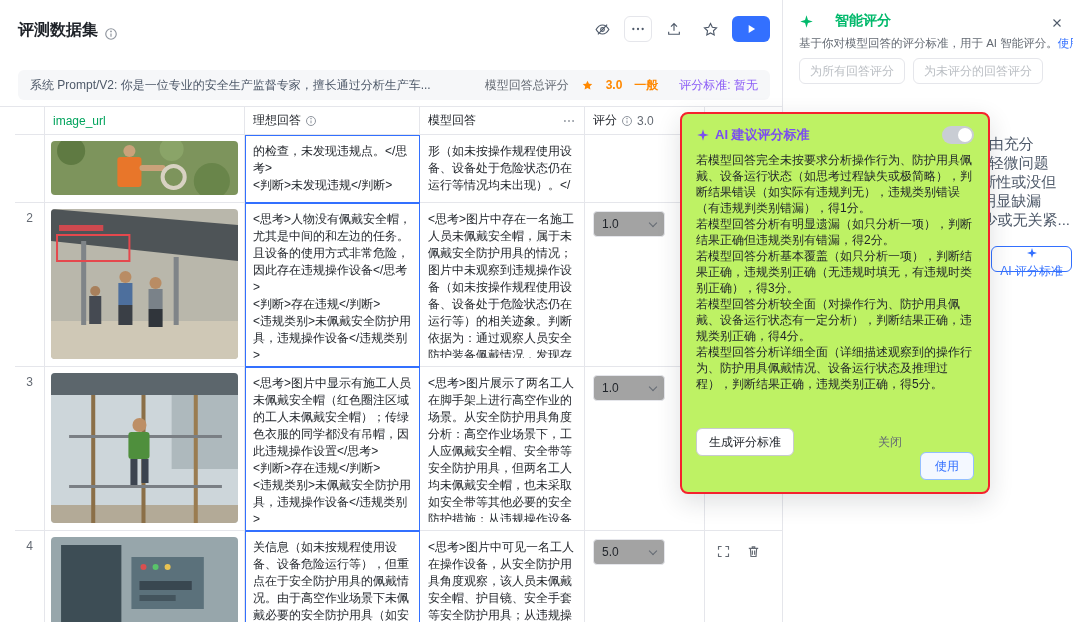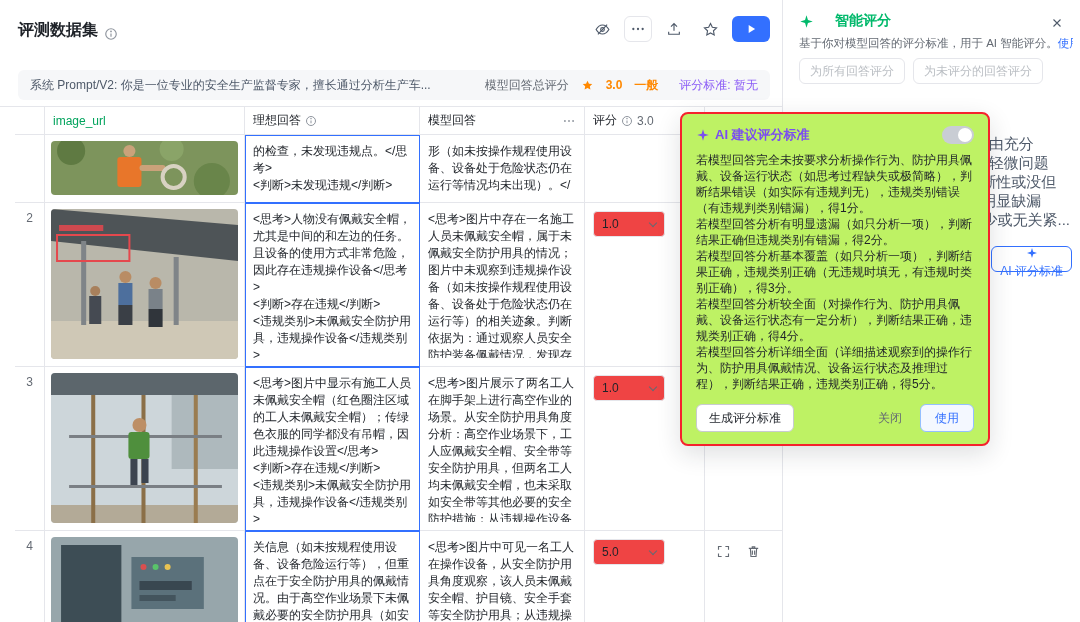--- a/index.html
+++ b/index.html
@@ -38,21 +38,21 @@
   .th .green { color:#00a35c; }
   .th-more { margin-left:auto; display:flex; align-items:center; cursor:pointer; }
   .tr1{height:68px;} .tr2{height:164px;} .tr3{height:164px;} .tr4{height:130px;}
   .td { padding:8px; }
   .td.c-num { padding-top:8px; text-align:center; color:#646a73; }
   .td.c-img { padding:6px; }
   .photo { width:100%; border-radius:4px; display:block; cursor:zoom-in; }
   .td.sel { outline:1.5px solid #3370ff; outline-offset:-1.5px; }
   .celltext { font-size:12px; line-height:17px; white-space:pre-wrap; word-break:break-all;
     color:#1f2329; height:100%; overflow:hidden; }
-  .select { width:72px; height:26px; border:1px solid #e5e6eb; border-radius:4px; background:#ef4444;
+  .select { width:72px; height:26px; border:1px solid #e5e6eb; border-radius:4px; background:#a3a3a3;
     display:flex; align-items:center; justify-content:space-between; padding:0 8px; cursor:pointer; }
   .caret { width:6px; height:6px; border-right:1.5px solid #646a73; border-bottom:1.5px solid #646a73;
     transform:rotate(45deg); margin-top:-3px; }
   .row-actions { position:absolute; left:8px; top:10px; display:flex; gap:10px; }
   .row-actions .iconbtn { width:20px; height:20px; }
 
   
   .side-panel { position:absolute; left:782px; top:0; width:298px; height:622px; background:#fff;
     border-left:1px solid #e5e6eb; }
   .panel-head { position:absolute; left:16px; top:12px; display:flex; align-items:center; gap:21px; }
@@ -82,21 +82,21 @@
   .toggle::after { content:""; position:absolute; right:2px; top:2px; width:14px; height:14px;
     border-radius:50%; background:#fff; }
   .popup-body { margin-top:8px; font-size:12px; line-height:16px; color:#1f2329; }
   .popup-body p { margin:0; word-break:break-all; }
   .popup-foot { margin-top:12px; display:flex; align-items:center; }
   .btn-outline { height:28px; padding:0 12px; border:1px solid #c8cbd0; border-radius:6px;
     background:#fff; color:#1f2329; font-size:12px; cursor:pointer; }
   .btn-text { margin-left:auto; border:none; background:transparent; color:#646a73; font-size:12px;
     padding:0 10px; cursor:pointer; }
   .btn-use { height:28px; padding:0 14px; margin-left:8px; border:1px solid #94bfff; border-radius:6px;
-    background:#f4f8ff; color:#3370ff; font-size:12px; cursor:pointer; }
+    background:#f4f8ff; color:#3370ff; font-size:12px; cursor:pointer;margin-top:48px; }
 
   svg { display:block; }
 </style>
 </head>
 <body>
 
 <div class="app">
 
   <div class="main">
 

